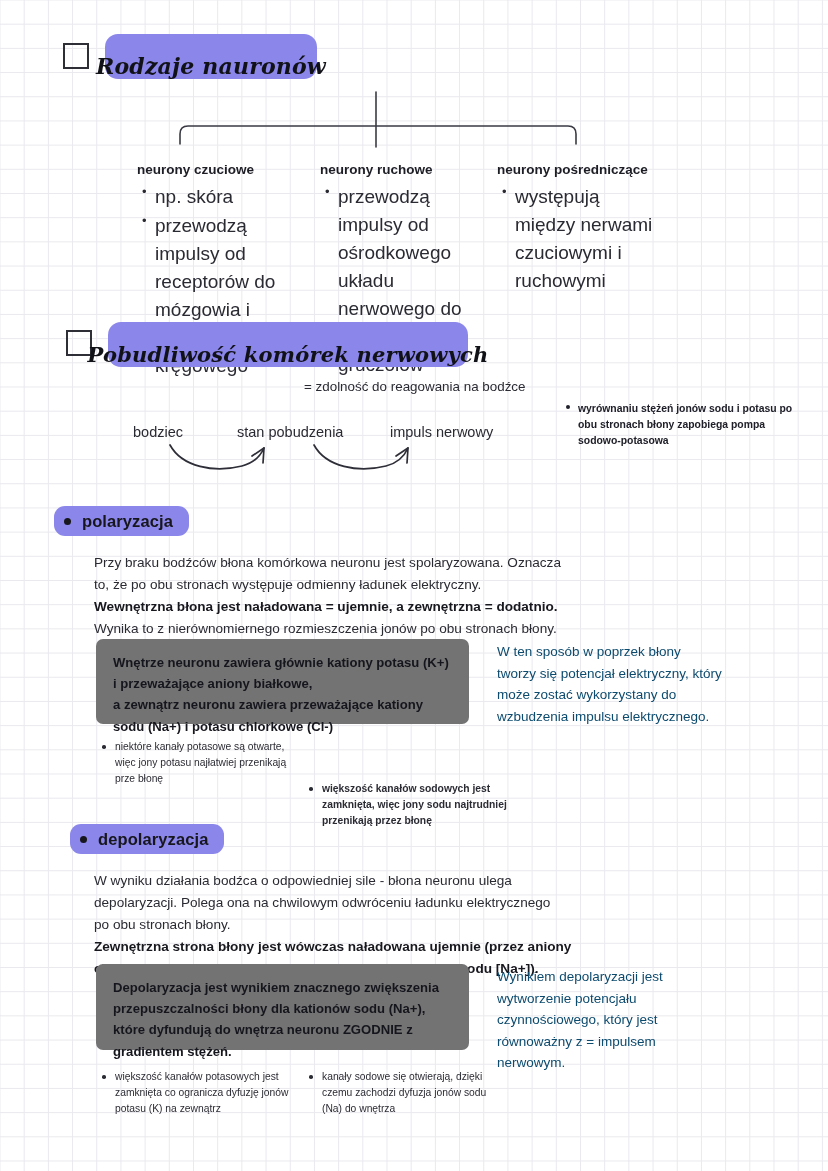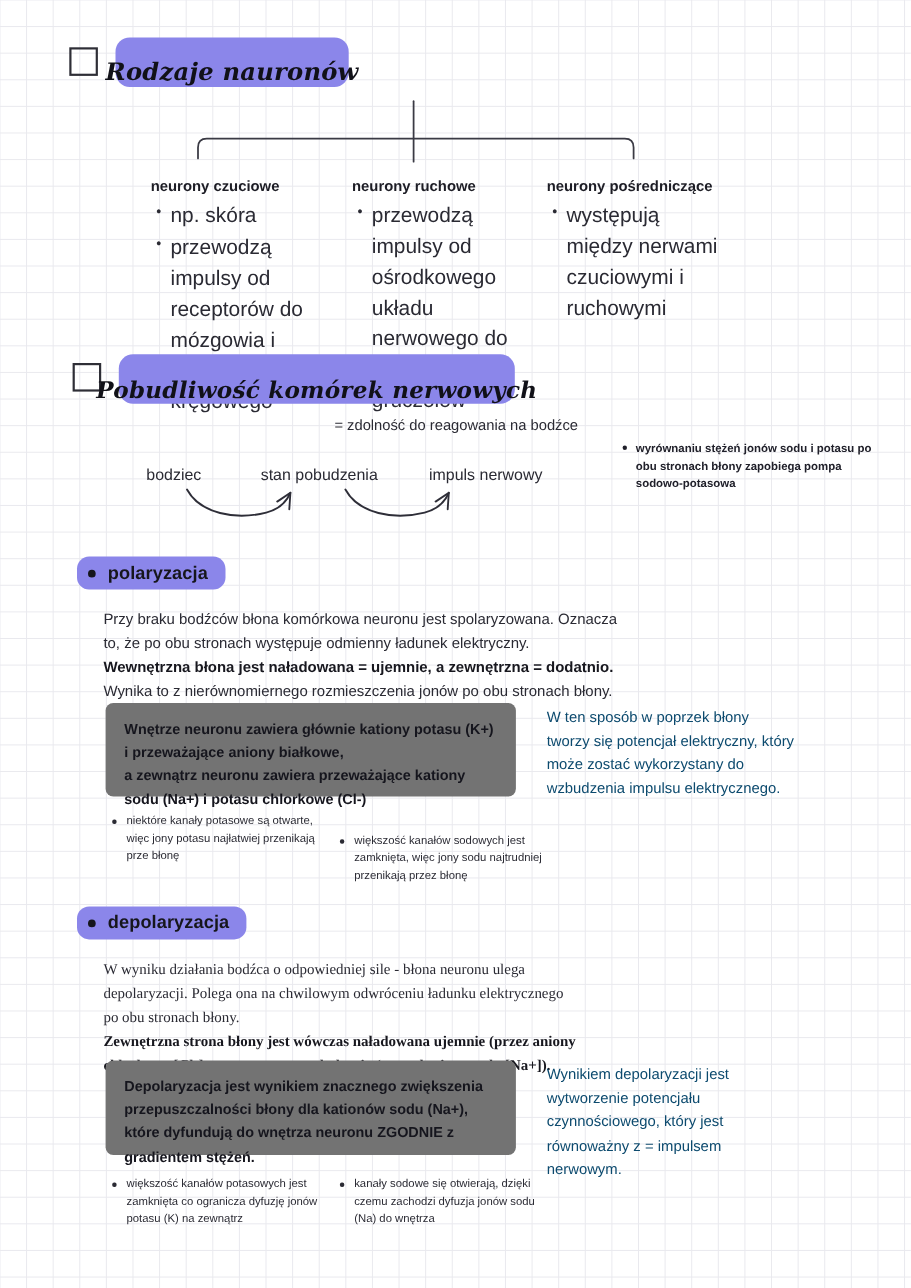--- a/index.html
+++ b/index.html
@@ -261,21 +261,21 @@
       <path d="M146 2 C 158 24, 190 30, 218 23 C 230 20, 236 14, 240 5"></path>
       <path d="M240 5 L 228 13 M240 5 L 239 20"></path>
     </svg>
   </div>
 
   <div class="margin-note" style="left:578px; top:401px; width:215px;">
     <span class="mdot"></span>
     <span>wyrównaniu stężeń jonów sodu i potasu po obu stronach błony zapobiega pompa sodowo-potasowa</span>
   </div>
 
-  <div class="pill" style="left:70px; top:506px;">
+  <div class="pill" style="left:54px; top:506px;">
     <span class="dot"></span>
     <span class="lbl">polaryzacja</span>
   </div>
 
   <div class="para" style="left:94px; top:552px; width:600px;">
     <span>Przy braku bodźców błona komórkowa neuronu jest spolaryzowana. Oznacza</span><br>
     <span>to, że po obu stronach występuje odmienny ładunek elektryczny.</span><br>
     <span class="b">Wewnętrzna błona jest naładowana = ujemnie, a zewnętrzna = dodatnio.</span><br>
     <span>Wynika to z nierównomiernego rozmieszczenia jonów po obu stronach błony.</span>
   </div>
@@ -288,32 +288,32 @@
   </div>
 
   <div class="side-note" style="left:497px; top:641px; width:225px;">W ten sposób w poprzek błony tworzy się potencjał elektryczny, który może zostać wykorzystany do wzbudzenia impulsu elektrycznego.</div>
 
   <div class="mini-col" style="left:100px; top:739px; width:195px;">
     <ul>
       <li>niektóre kanały potasowe są otwarte, więc jony potasu najłatwiej przenikają prze błonę</li>
     </ul>
   </div>
 
-  <div class="mini-col" style="left:307px; top:757px; width:205px;">
+  <div class="mini-col" style="left:307px; top:781px; width:205px;font-weight:bold;">
     <ul>
       <li>większość kanałów sodowych jest zamknięta, więc jony sodu najtrudniej przenikają przez błonę</li>
     </ul>
   </div>
 
   <div class="pill" style="left:70px; top:824px;">
     <span class="dot"></span>
     <span class="lbl">depolaryzacja</span>
   </div>
 
-  <div class="para" style="left:94px; top:870px; width:610px;font-family:Liberation Serif, serif;">
+  <div class="para" style="left:94px; top:870px; width:610px;">
     <span>W wyniku działania bodźca o odpowiedniej sile - błona neuronu ulega</span><br>
     <span>depolaryzacji. Polega ona na chwilowym odwróceniu ładunku elektrycznego</span><br>
     <span>po obu stronach błony.</span><br>
     <span class="b">Zewnętrzna strona błony jest wówczas naładowana ujemnie (przez aniony</span><br>
     <span class="b">chlorkowe [Cl-] , a wewnętrzna - dodatnio (przez kationy sodu [Na+]).</span>
   </div>
 
   <div class="hl-box" style="left:96px; top:964px; width:373px; height:86px;">
     <span>Depolaryzacja jest wynikiem znacznego zwiększenia</span><br>
     <span>przepuszczalności błony dla kationów sodu (Na+),</span><br>

